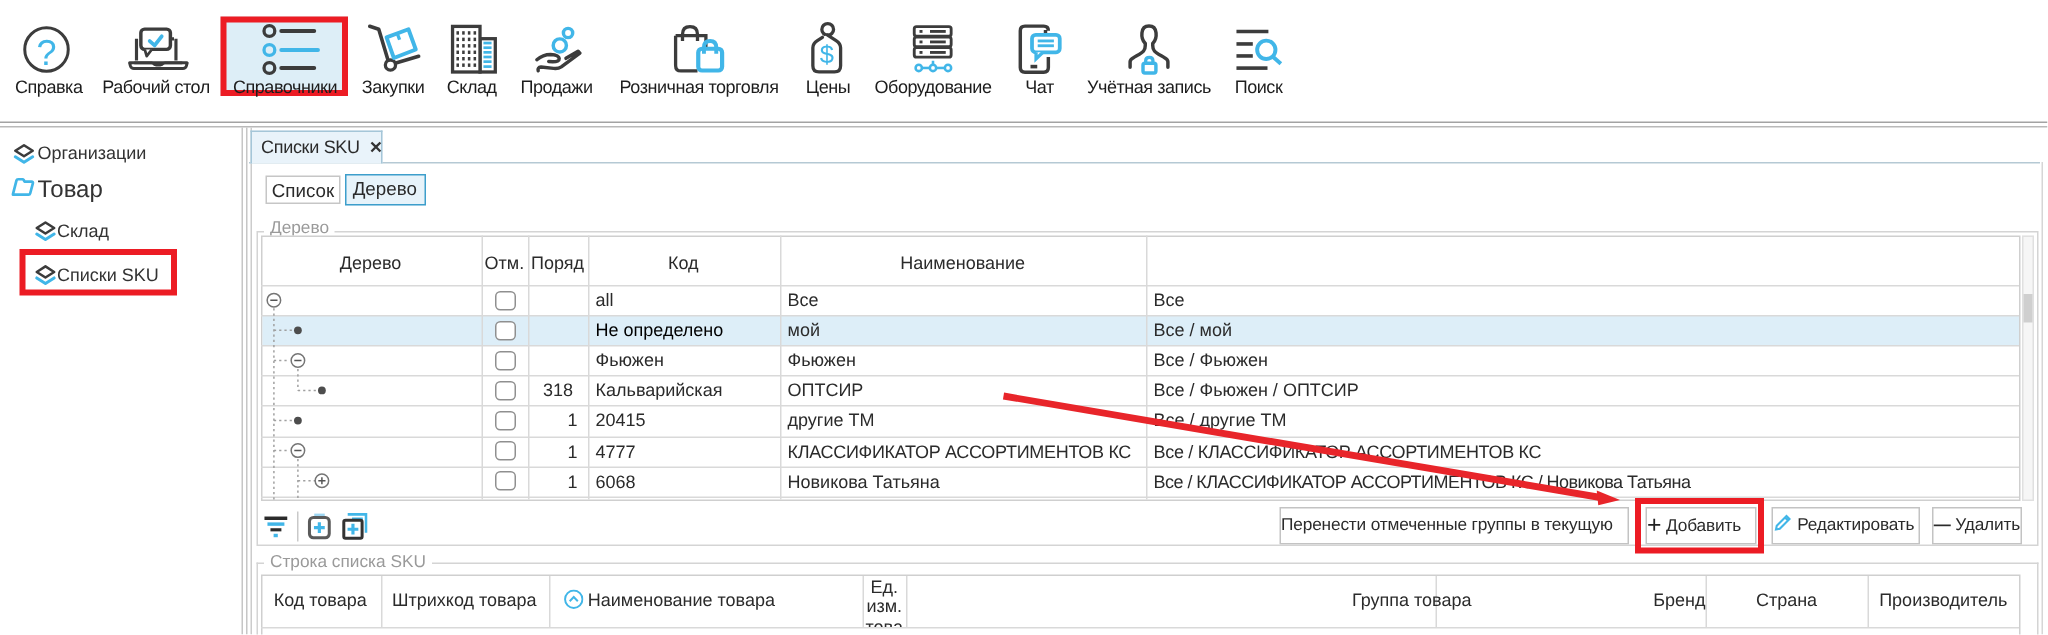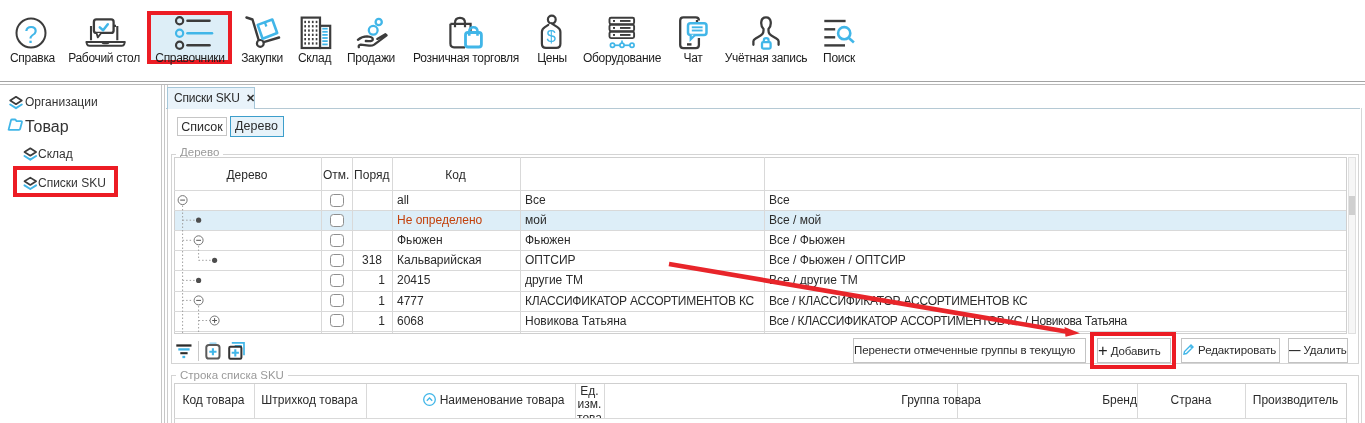--- a/index.html
+++ b/index.html
@@ -206,20 +206,21 @@
 <div class="vline" style="left:320.5px;top:157px;height:176px"></div>
 <div class="vline" style="left:352px;top:157px;height:176px"></div>
 <div class="vline" style="left:391.5px;top:157px;height:176px"></div>
 <div class="vline" style="left:519.5px;top:157px;height:176px"></div>
 <div class="vline" style="left:764px;top:157px;height:176px"></div>
 
 <div class="celltxt" style="left:173.5px;top:165px;width:147px;text-align:center">Дерево</div>
 <div class="celltxt" style="left:320.5px;top:165px;width:31.5px;text-align:center">Отм.</div>
 <div class="celltxt" style="left:352px;top:165px;width:39.5px;text-align:center">Поряд</div>
 <div class="celltxt" style="left:391.5px;top:165px;width:128px;text-align:center">Код</div>
+<div class="celltxt" style="left:519.5px;top:165px;width:244.5px;text-align:center">Наименование</div>
 
 <svg class="abs" style="left:173px;top:190px" width="150" height="144" viewBox="0 0 150 144" fill="none">
  <g stroke="#a0a0a0" stroke-width="1" stroke-dasharray="1.5,2">
   <line x1="9.6" y1="15.5" x2="9.6" y2="143"></line>
   <line x1="9.6" y1="30.2" x2="22" y2="30.2"></line>
   <line x1="9.6" y1="50.3" x2="20" y2="50.3"></line>
   <line x1="25.6" y1="56" x2="25.6" y2="70.3"></line>
   <line x1="25.6" y1="70.3" x2="38" y2="70.3"></line>
   <line x1="9.6" y1="90.4" x2="22" y2="90.4"></line>
   <line x1="9.6" y1="110.4" x2="20" y2="110.4"></line>
@@ -247,21 +248,21 @@
 <div class="cb" style="left:330px;top:273.9px"></div>
 <div class="cb" style="left:330px;top:293.9px"></div>
 <div class="cb" style="left:330px;top:314px"></div>
 
 <div class="celltxt" style="left:349px;top:250.3px;width:33px;text-align:right">318</div>
 <div class="celltxt" style="left:352px;top:270.4px;width:33px;text-align:right">1</div>
 <div class="celltxt" style="left:352px;top:290.5px;width:33px;text-align:right">1</div>
 <div class="celltxt" style="left:352px;top:310.5px;width:33px;text-align:right">1</div>
 
 <div class="celltxt" style="left:397px;top:190.1px">all</div>
-<div class="celltxt" style="left:397px;top:210.2px;color:#c2410c">Не определено</div>
+<div class="celltxt" style="left:397px;top:210.2px;color:#000000">Не определено</div>
 <div class="celltxt" style="left:397px;top:230.3px">Фьюжен</div>
 <div class="celltxt" style="left:397px;top:250.3px">Кальварийская</div>
 <div class="celltxt" style="left:397px;top:270.4px">20415</div>
 <div class="celltxt" style="left:397px;top:290.5px">4777</div>
 <div class="celltxt" style="left:397px;top:310.5px">6068</div>
 
 <div class="celltxt" style="left:525px;top:190.1px">Все</div>
 <div class="celltxt" style="left:525px;top:210.2px">мой</div>
 <div class="celltxt" style="left:525px;top:230.3px">Фьюжен</div>
 <div class="celltxt" style="left:525px;top:250.3px">ОПТСИР</div>
@@ -309,21 +310,21 @@
 <div class="hline" style="left:174px;top:417.5px;width:1172px"></div>
 <div class="vline" style="left:253.5px;top:383.5px;height:34px"></div>
 <div class="vline" style="left:365.5px;top:383.5px;height:34px"></div>
 <div class="vline" style="left:574.5px;top:383.5px;height:34px"></div>
 <div class="vline" style="left:604px;top:383.5px;height:34px"></div>
 <div class="vline" style="left:957px;top:383.5px;height:34px"></div>
 <div class="vline" style="left:1137px;top:383.5px;height:34px"></div>
 <div class="vline" style="left:1245px;top:383.5px;height:34px"></div>
 <div class="celltxt" style="left:173.5px;top:389.5px;width:80px;text-align:center">Код товара</div>
 <div class="celltxt" style="left:253.5px;top:389.5px;width:112px;text-align:center">Штрихкод товара</div>
-<div class="celltxt" style="left:365.5px;top:389.5px;width:199px;padding-left:26px;text-align:right"><svg width="13" height="13" viewBox="0 0 13 13" style="vertical-align:-2.5px">
+<div class="celltxt" style="left:365.5px;top:389.5px;width:199px;padding-left:10px;text-align:left"><svg width="13" height="13" viewBox="0 0 13 13" style="vertical-align:-2.5px">
         <circle cx="6.5" cy="6.5" r="5.8" fill="#fff" stroke="#41b6e8" stroke-width="1.3"></circle>
         <path d="M3.8,7.8 L6.5,5 L9.2,7.8" stroke="#41b6e8" stroke-width="1.3" fill="none"></path>
       </svg> Наименование товара</div>
 <div class="abs" style="left:575px;top:384.5px;width:29px;height:33.5px;overflow:hidden;font-size:12px;color:#2b2b2b;text-align:center;line-height:13.8px">Ед.<br>изм.<br>това</div>
 <div class="celltxt" style="left:628px;top:389.5px;width:353px;text-align:right">Группа товара</div>
 <div class="celltxt" style="left:957px;top:389.5px;width:180px;text-align:right">Бренд</div>
 <div class="celltxt" style="left:1137px;top:389.5px;width:108px;text-align:center">Страна</div>
 <div class="celltxt" style="left:1245px;top:389.5px;width:101px;text-align:center">Производитель</div>
 
 <svg class="abs" style="left:660px;top:255px" width="430" height="90" viewBox="0 0 430 90" fill="none">

